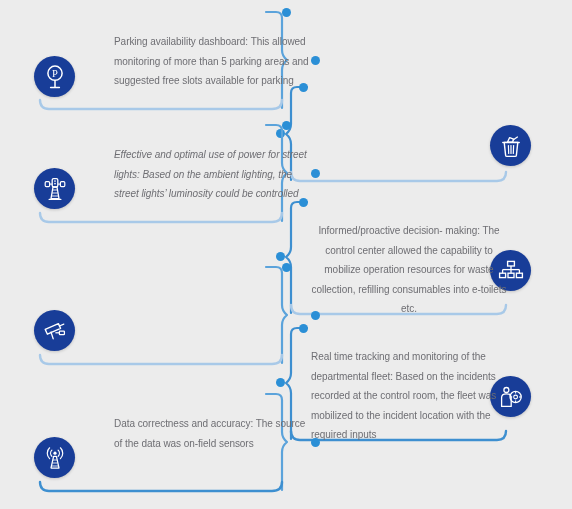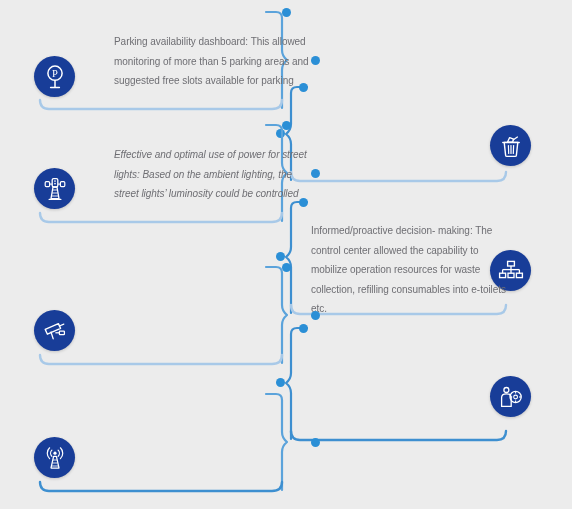--- a/index.html
+++ b/index.html
@@ -154,21 +154,21 @@
         <path d="M11.0 11.0 L9.0 22.6 L17.0 22.6 L15.0 11.0 Z" fill="none" stroke="#ffffff" stroke-width="1.3" stroke-linejoin="round"></path>
         <line x1="10.5" y1="14.0" x2="15.5" y2="14.0" stroke="#ffffff" stroke-width="0.9"></line>
         <line x1="10.1" y1="17.0" x2="15.9" y2="17.0" stroke="#ffffff" stroke-width="0.9"></line>
         <line x1="9.7" y1="20.0" x2="16.3" y2="20.0" stroke="#ffffff" stroke-width="0.9"></line>
         <line x1="7.2" y1="23.4" x2="18.8" y2="23.4" stroke="#ffffff" stroke-width="1.4" stroke-linecap="round"></line>
       </svg>
     </div>
     <div class="card-text">Effective and optimal use of power for street lights: Based on the ambient lighting, the street lights’ luminosity could be controlled</div>
   </div>
 
-  <div class="card right" style="left:285px; top:199px; width:248px; height:118px;">
+  <div class="card right" style="left:285px; top:199px; width:248px; height:118px;text-align:center;">
     <svg class="bracket" width="34" height="118" viewBox="0 0 34 118">
       <path d="M22 3 L12 3 Q6 3 6 9 L6 48 Q6 54 1 58 Q6 62 6 68 L6 114" fill="none" stroke="#3d8fd0" stroke-width="2.2" stroke-linecap="round"></path>
     </svg>
     <svg class="underline" width="248" height="14" viewBox="0 0 248 14">
       <path d="M6 2 Q6 11 15 11 L212 11 Q221 11 221 2" fill="none" stroke="#a8c9e8" stroke-width="2.4" stroke-linecap="round"></path>
     </svg>
     <div class="cap-dot" style="left:14px; top:-1px;"></div>
     <div class="vertex-dot" style="left:-9px; top:53px;"></div>
     <div class="badge" style="left:205px; top:51px;">
       <svg width="26" height="26" viewBox="0 0 26 26">
@@ -220,20 +220,21 @@
         <circle cx="8.4" cy="6.0" r="2.5" fill="none" stroke="#ffffff" stroke-width="1.3"></circle>
         <path d="M3.6 22.4 L3.6 13.6 Q3.6 9.8 8.4 9.8 Q13.2 9.8 13.2 13.6 L13.2 22.4 Z" fill="none" stroke="#ffffff" stroke-width="1.3" stroke-linejoin="round"></path>
         <circle cx="17.6" cy="13.0" r="5.6" fill="none" stroke="#ffffff" stroke-width="1.3"></circle>
         <circle cx="17.6" cy="13.0" r="1.9" fill="none" stroke="#ffffff" stroke-width="1.1"></circle>
         <line x1="17.6" y1="7.4" x2="17.6" y2="9.6" stroke="#ffffff" stroke-width="1.1"></line>
         <line x1="17.6" y1="16.4" x2="17.6" y2="18.6" stroke="#ffffff" stroke-width="1.1"></line>
         <line x1="12.0" y1="13.0" x2="14.2" y2="13.0" stroke="#ffffff" stroke-width="1.1"></line>
         <line x1="21.0" y1="13.0" x2="23.2" y2="13.0" stroke="#ffffff" stroke-width="1.1"></line>
       </svg>
     </div>
+    <div class="card-text">Real time tracking and monitoring of the departmental fleet: Based on the incidents recorded at the control room, the fleet was mobilized to the incident location with the required inputs</div>
   </div>
 
   <div class="card left" style="left:36px; top:390px; width:252px; height:104px;">
     <svg class="bracket" width="34" height="104" viewBox="0 0 34 104">
       <path d="M12 4 L22 4 Q28 4 28 10 L28 42 Q28 48 33 52 Q28 56 28 62 L28 100" fill="none" stroke="#5ba3db" stroke-width="2.2" stroke-linecap="round"></path>
     </svg>
     <svg class="underline" width="252" height="14" viewBox="0 0 252 14">
       <path d="M4 2 Q4 11 13 11 L236 11 Q246 11 246 2" fill="none" stroke="#3d8fd0" stroke-width="2.4" stroke-linecap="round"></path>
     </svg>
     <div class="vertex-dot" style="left:275px; top:48px;"></div>
@@ -243,15 +244,16 @@
         <path d="M9.9 5.1 A4.4 4.4 0 0 0 9.9 11.3" fill="none" stroke="#ffffff" stroke-width="1.2" stroke-linecap="round"></path>
         <path d="M16.1 5.1 A4.4 4.4 0 0 1 16.1 11.3" fill="none" stroke="#ffffff" stroke-width="1.2" stroke-linecap="round"></path>
         <path d="M7.6 2.8 A7.4 7.4 0 0 0 7.6 13.6" fill="none" stroke="#ffffff" stroke-width="1.2" stroke-linecap="round"></path>
         <path d="M18.4 2.8 A7.4 7.4 0 0 1 18.4 13.6" fill="none" stroke="#ffffff" stroke-width="1.2" stroke-linecap="round"></path>
         <path d="M11.6 11.4 L9.0 23.0 L17.0 23.0 L14.4 11.4 Z" fill="none" stroke="#ffffff" stroke-width="1.25" stroke-linejoin="round"></path>
         <line x1="10.9" y1="15.0" x2="15.1" y2="15.0" stroke="#ffffff" stroke-width="0.85"></line>
         <line x1="10.4" y1="18.0" x2="15.6" y2="18.0" stroke="#ffffff" stroke-width="0.85"></line>
         <line x1="9.9" y1="21.0" x2="16.1" y2="21.0" stroke="#ffffff" stroke-width="0.85"></line>
       </svg>
     </div>
+    <div class="card-text">Data correctness and accuracy: The source of the data was on-field sensors</div>
   </div>
 
 </div>
 
 </body></html>

